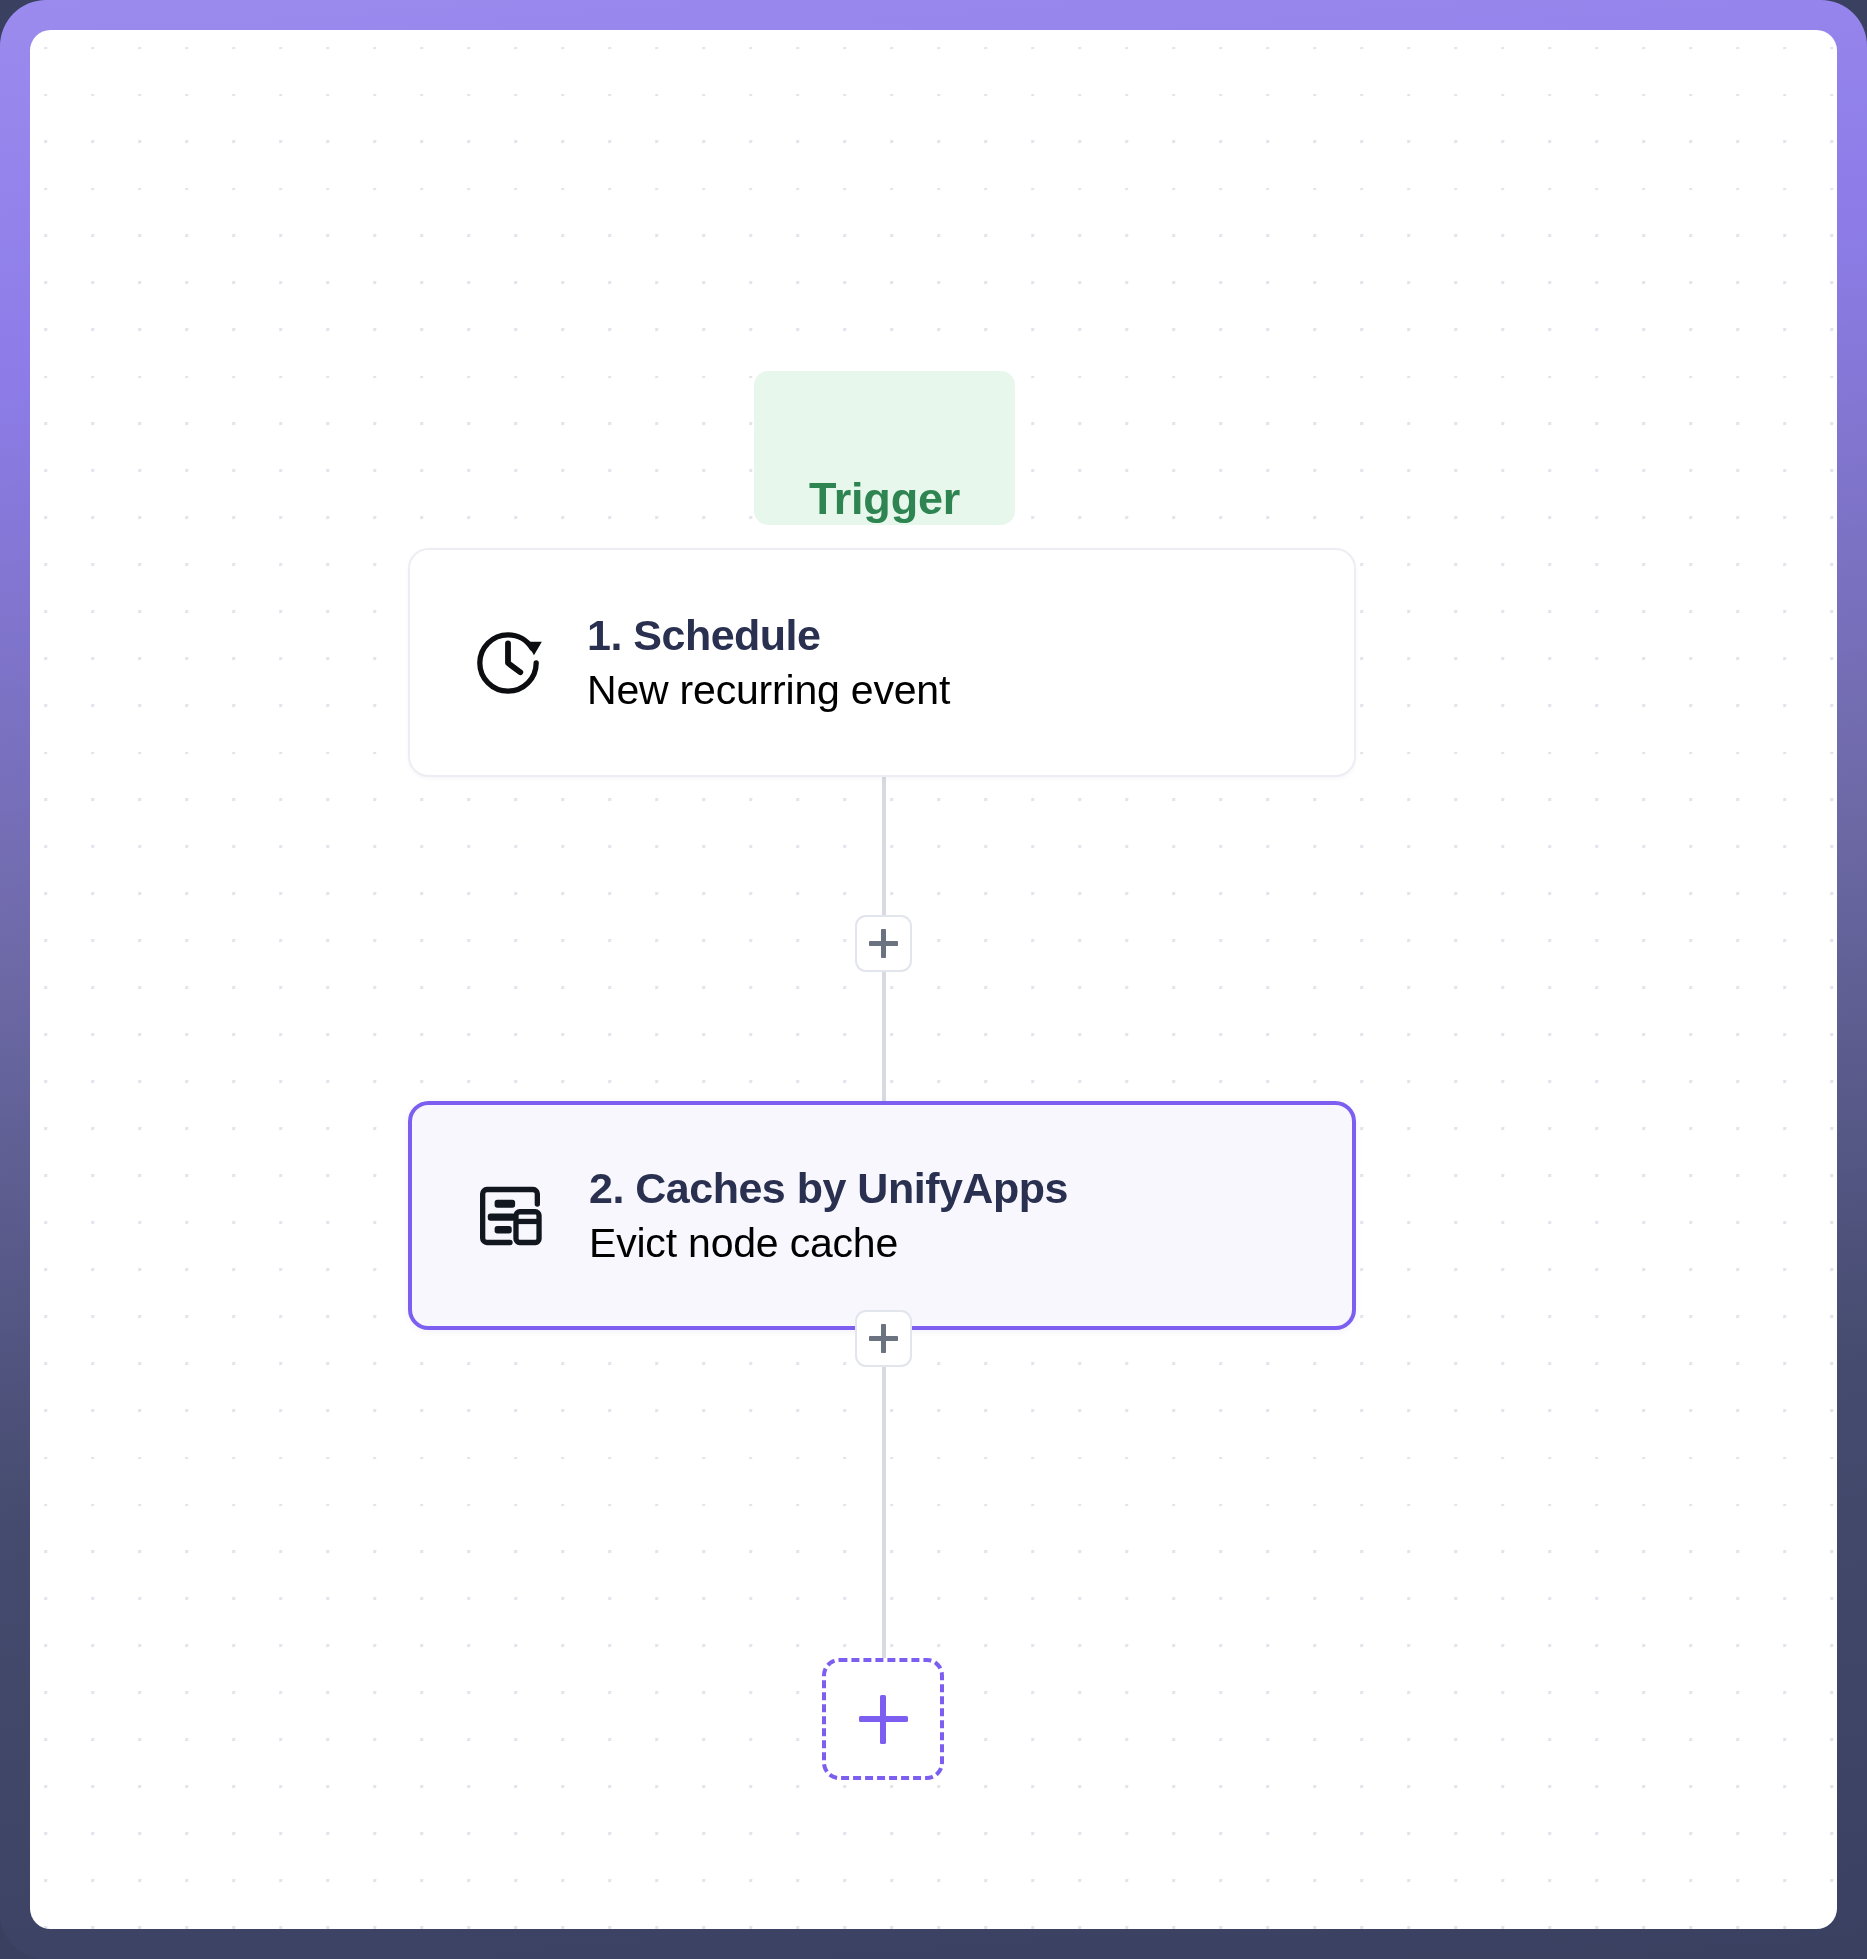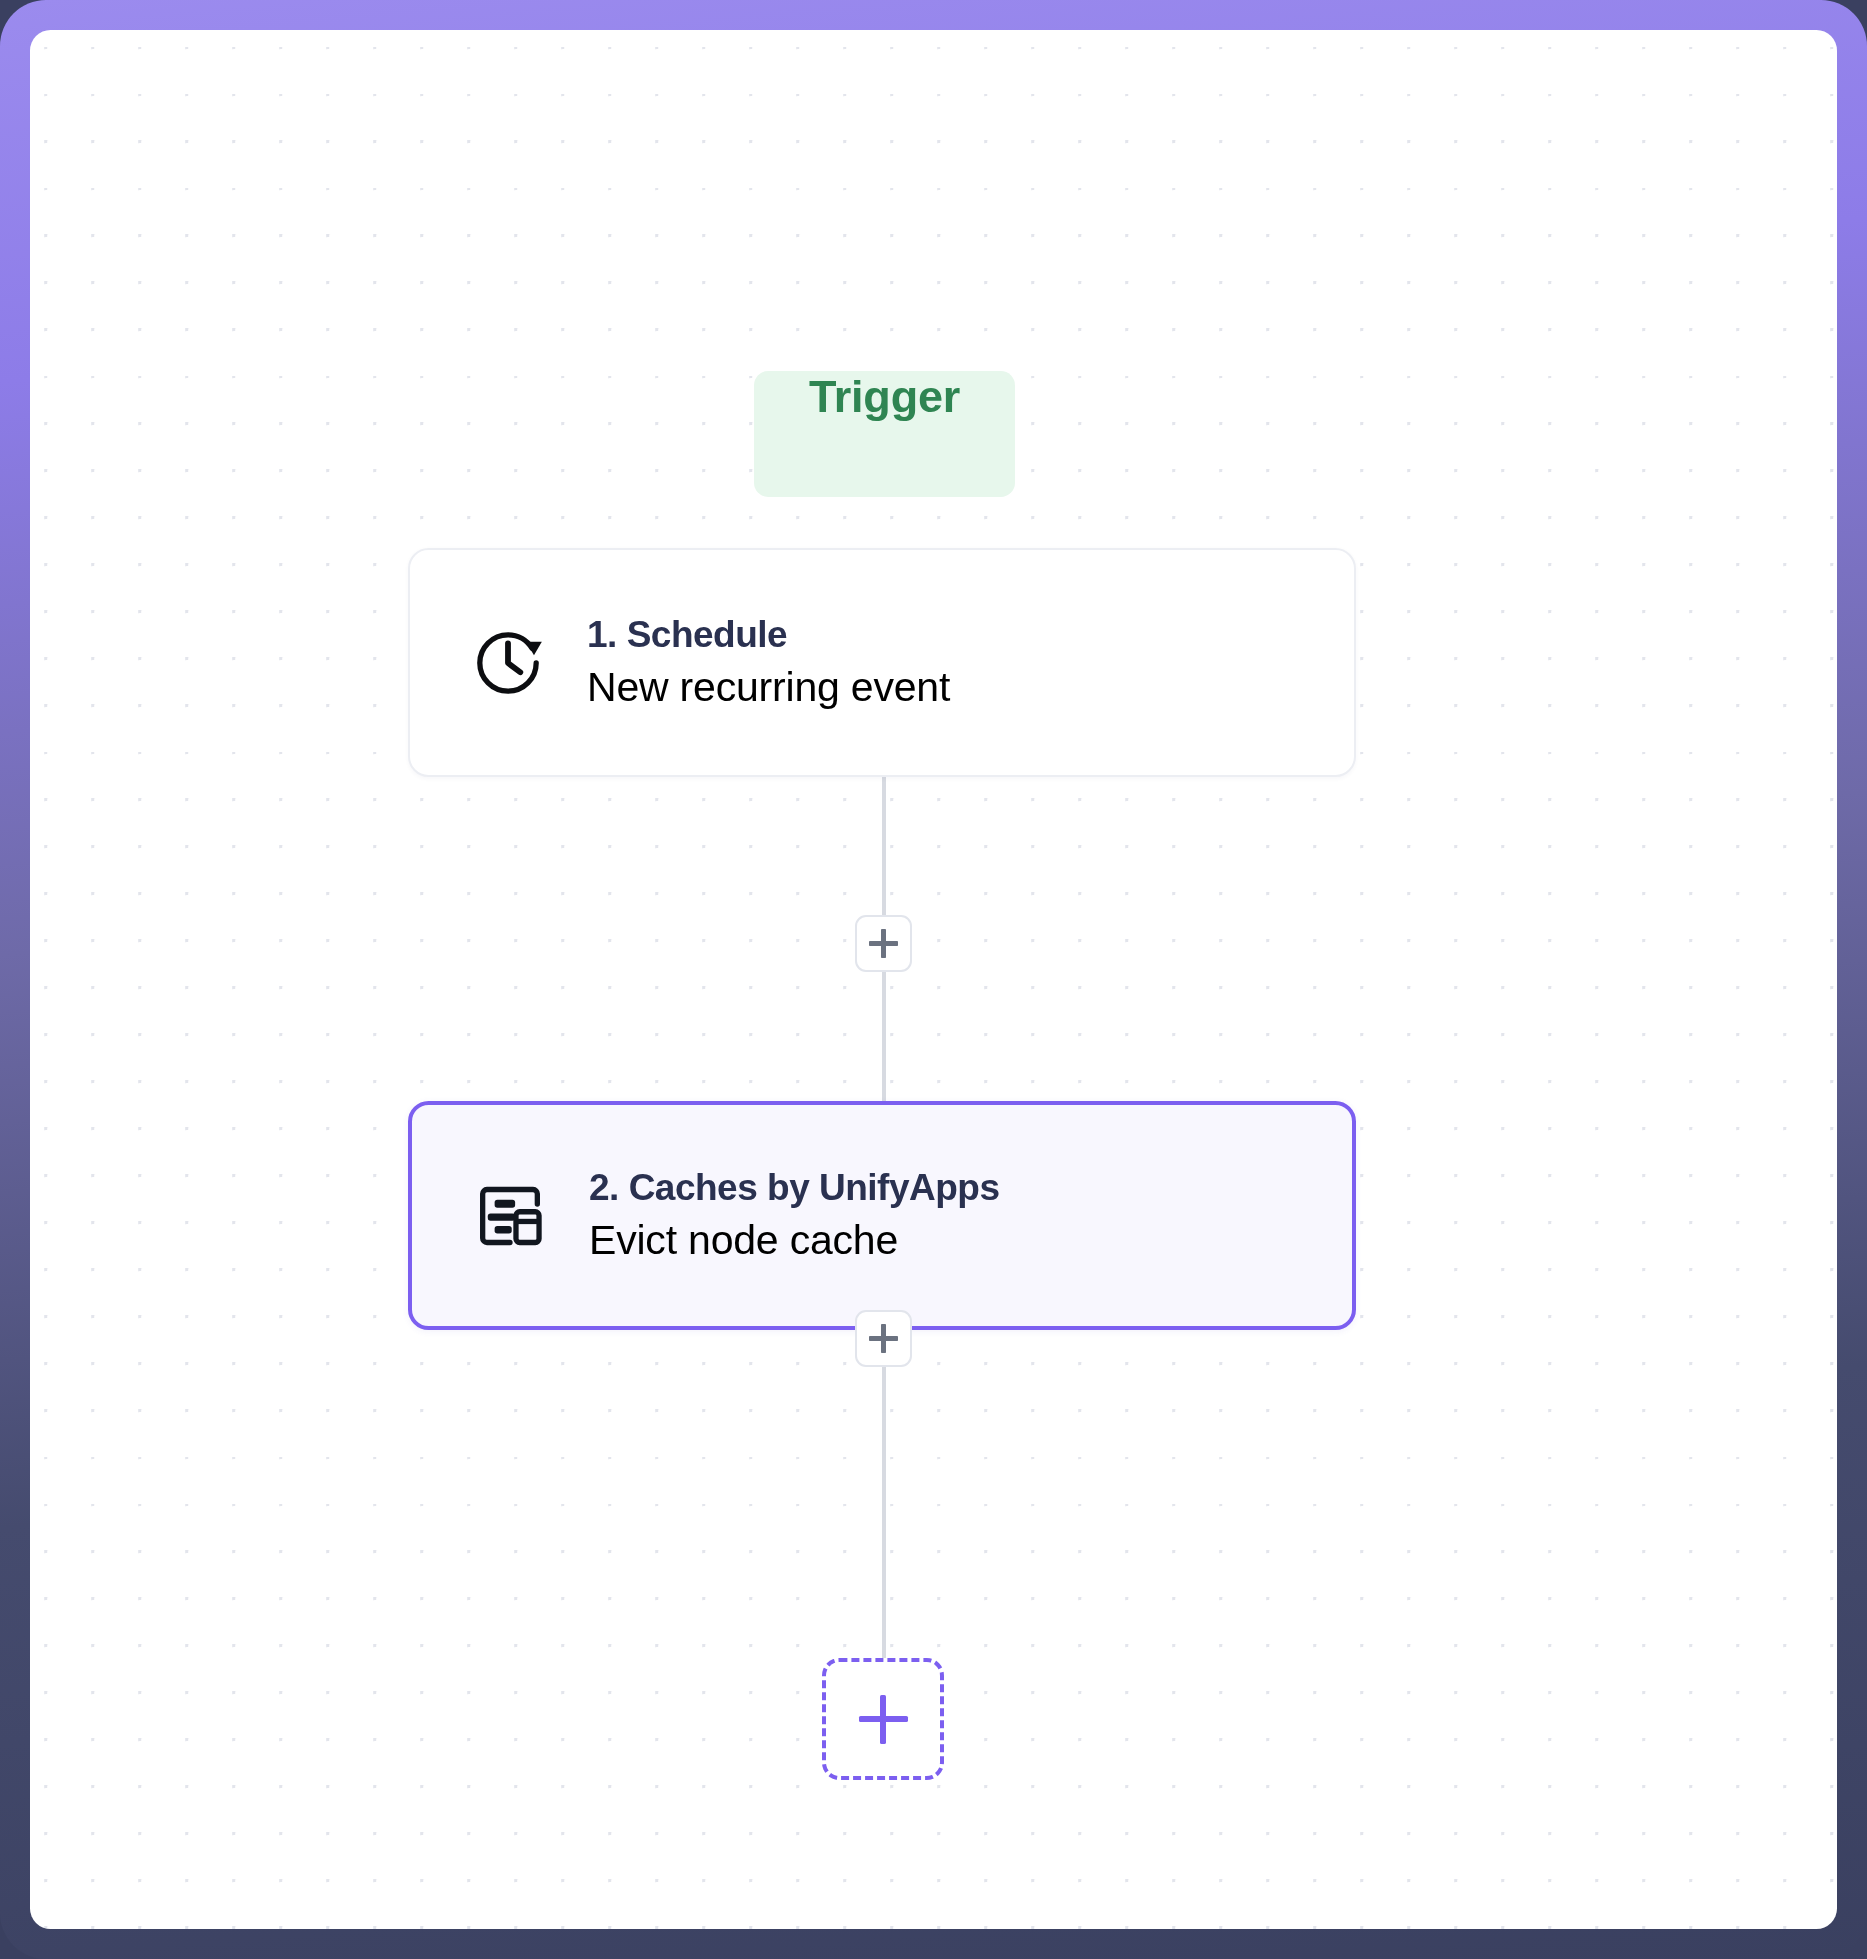--- a/index.html
+++ b/index.html
@@ -45,25 +45,25 @@
   }
   #connector-1 { top: 743px;  height: 332px; }
   #connector-2 { top: 1296px; height: 332px; }
 
   
   #trigger-badge {
     position: absolute;
     left: 724px;
     top: 341px;
     width: 261px;
-    height: 126px;
+    height: 154px;
     background: #e7f7ec;
     border-radius: 14.2px;
     display: flex;
-    align-items: flex-start;
+    align-items: flex-end;
     justify-content: center;
     z-index: 3;
   }
   #trigger-badge .badge-text {
     font-size: 45px;
     font-weight: 600;
     color: #2f8552;
     letter-spacing: -0.2px;
   }
 
@@ -98,21 +98,21 @@
     width: 88px;
     height: 88px;
     display: flex;
     align-items: center;
     justify-content: center;
   }
   .node-icon svg { display: block; }
 
   .node-text { display: flex; flex-direction: column; gap: 11px; }
   .node-title {
-    font-size: 37px;
+    font-size: 43px;
     font-weight: 700;
     color: #2a3150;
     letter-spacing: -0.5px;
     line-height: 1.05;
     white-space: nowrap;
   }
   .node-subtitle {
     font-size: 41px;
     font-weight: 400;
     color: #000000;

